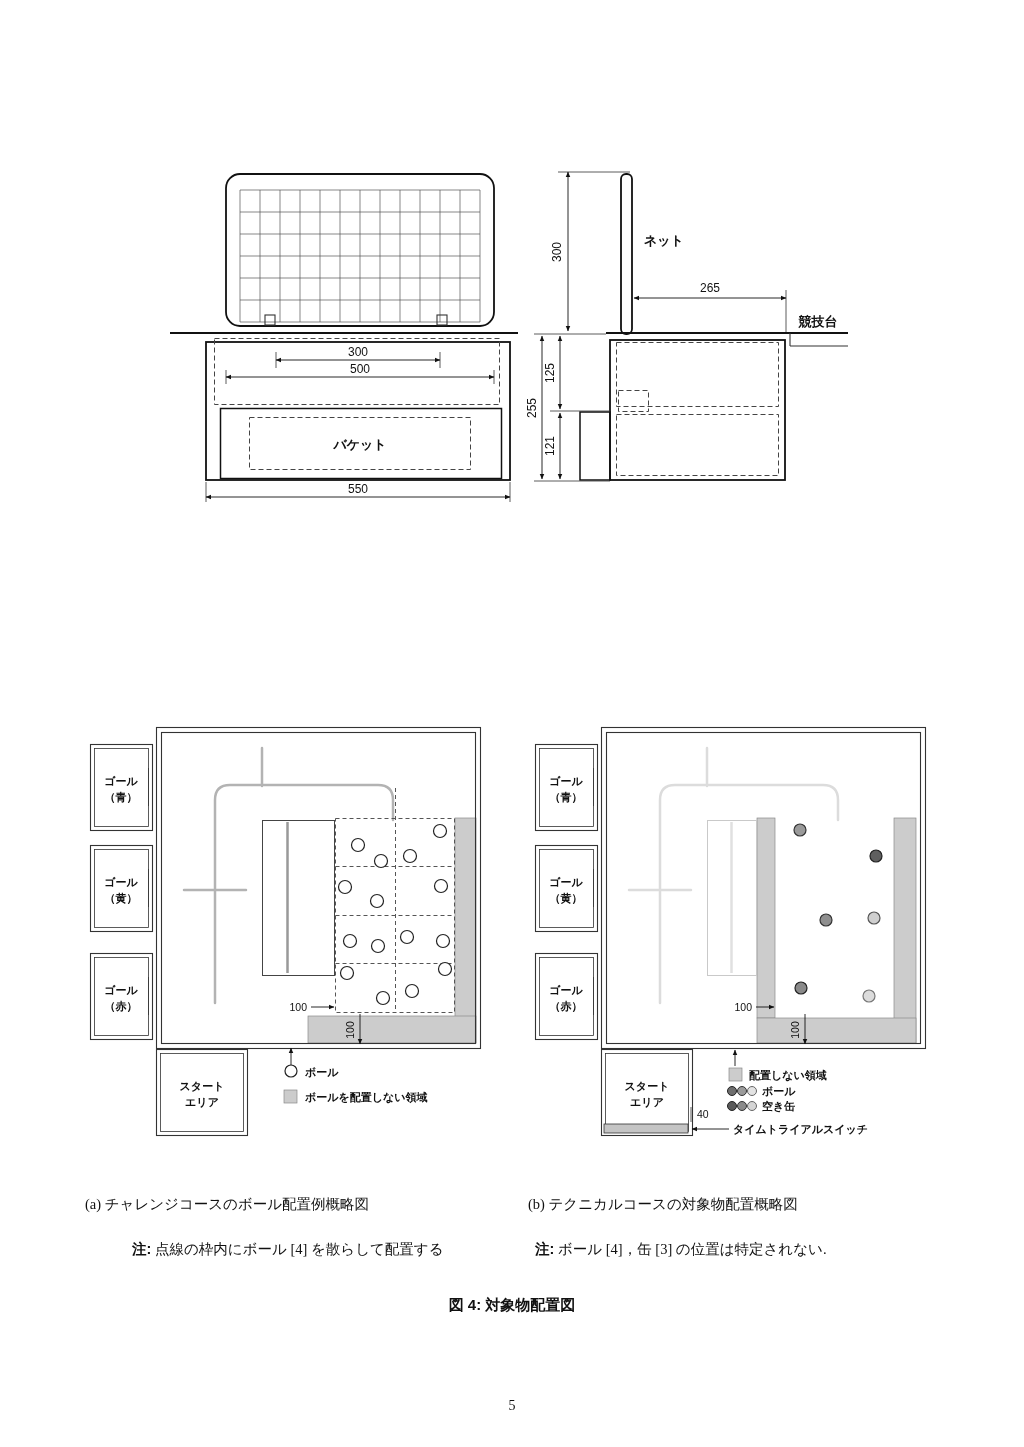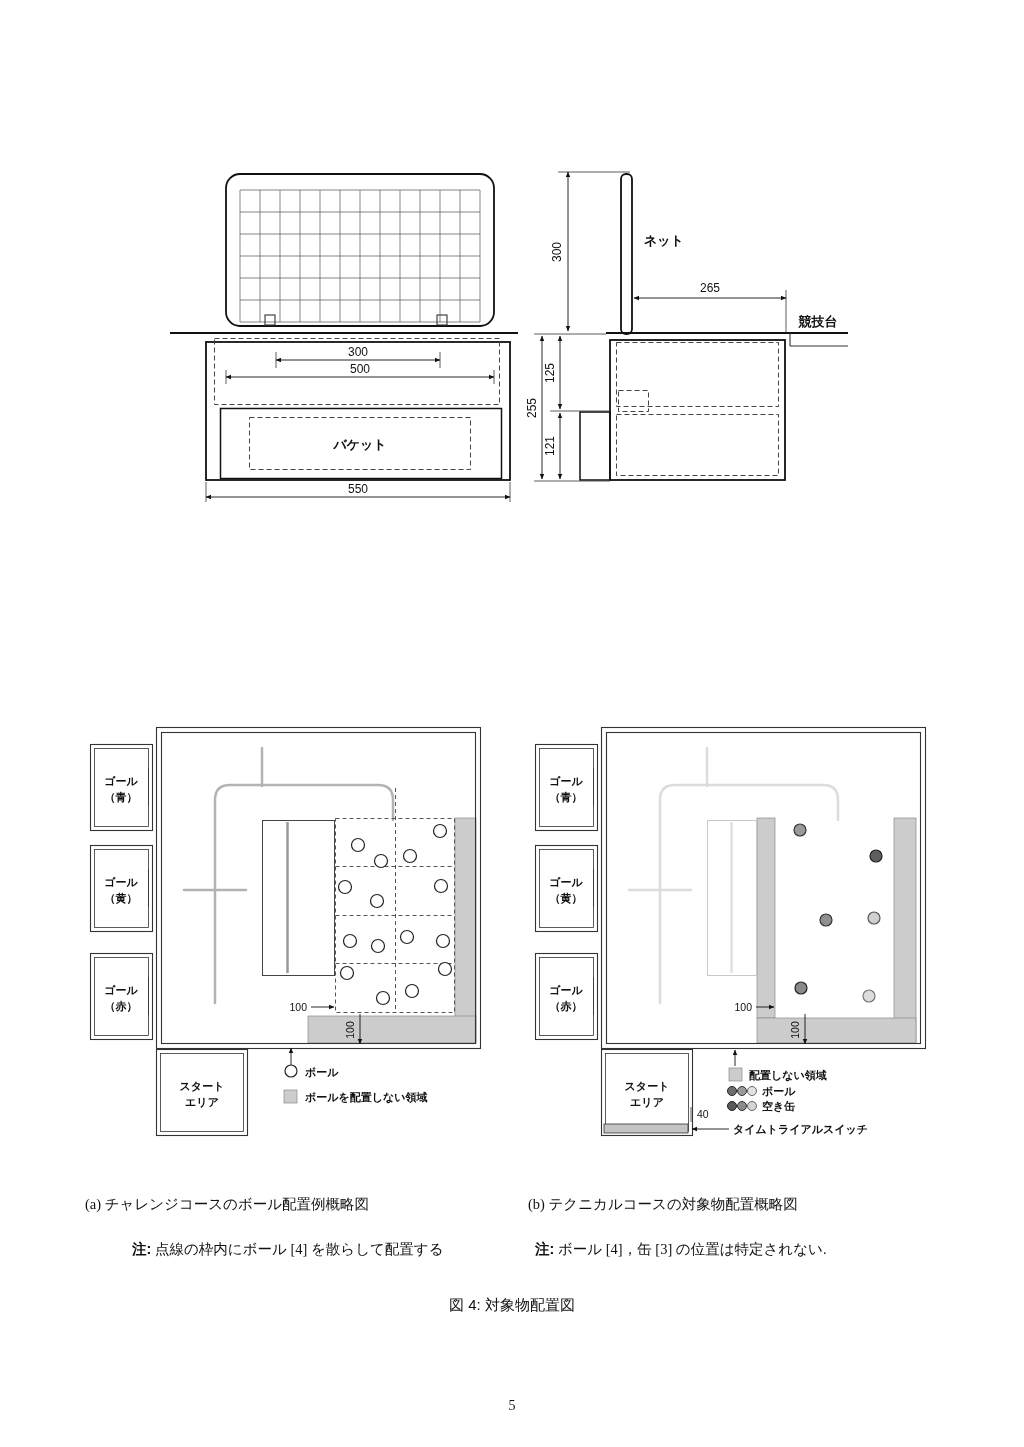--- a/index.html
+++ b/index.html
@@ -23,21 +23,21 @@
   .ball{fill:#fff;stroke:#222;stroke-width:1.2;}
   .obst{stroke:#444;stroke-width:1;fill:#fff;}
   .obstB{stroke:#c9c9c9;stroke-width:1;fill:#fff;}
   .course{fill:none;stroke-width:2.5;stroke-linecap:round;}
   .cap3{left:0;right:0;top:588px;text-align:center;font-size:15px;font-weight:bold;
         font-family:"Liberation Sans",sans-serif;}
   .capA{left:85px;width:400px;top:1195px;font-size:14.5px;}
   .capB{left:528px;width:408px;top:1195px;text-align:left;font-size:14.5px;}
   .noteA{left:88px;top:1236px;width:402px;font-size:14.5px;line-height:27px;margin-left:44px;}
   .noteB{left:535px;top:1236px;width:420px;font-size:14.5px;line-height:27px;}
-  .cap4{left:0;right:0;top:1296px;text-align:center;font-size:15px;font-weight:normal;
+  .cap4{left:0;right:0;top:1296px;text-align:center;font-size:15px;font-weight:bold;
         font-family:"Liberation Sans",sans-serif;}
   .pageno{left:0;right:0;top:1398px;text-align:center;font-size:14px;}
   .b{font-weight:bold;font-family:"Liberation Sans",sans-serif;}
 </style>
 </head>
 <body>
 
 <div class="page">
 
 <svg class="ovl" style="left:0;top:0" width="1024" height="1447" viewBox="0 0 1024 1447">

